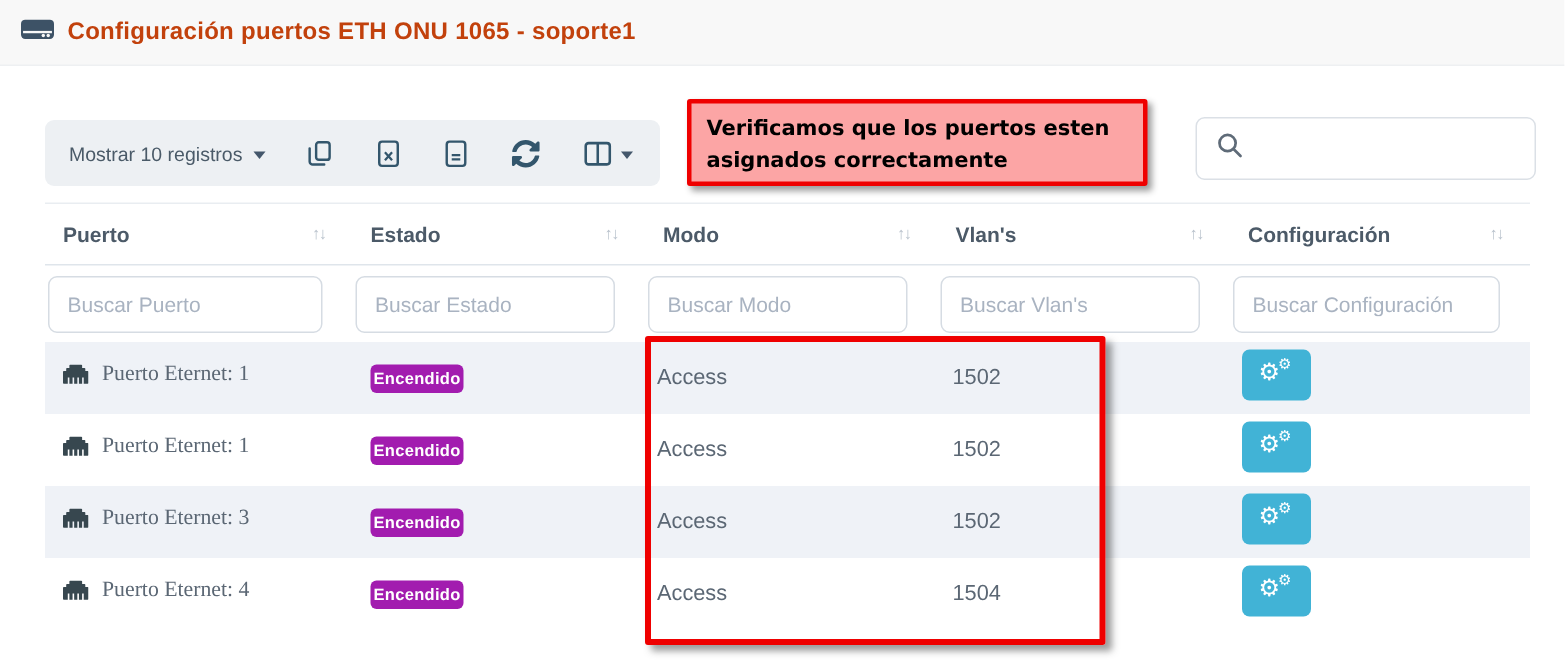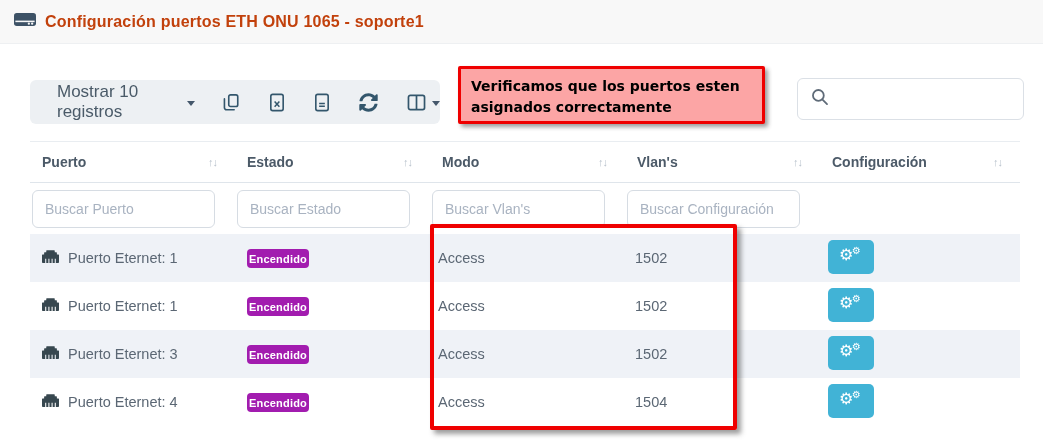--- a/index.html
+++ b/index.html
@@ -17,21 +17,21 @@
   .topbar .title { font-size:16px; font-weight:700; color:#c2410c; letter-spacing:.2px; }
 
   
   .btn-group {
     position:absolute; left:30px; top:80px; width:410px; height:44px;
     background:#edf0f3; border-radius:6px;
     display:flex; align-items:center; padding-left:16px;
   }
   .entries {
     display:flex; align-items:center; gap:7px; cursor:pointer;
-    font-size:17px; color:#4a5a68;margin-left:11px;
+    font-size:13px; color:#4a5a68;
   }
   .caret {
     width:0; height:0; border-left:4px solid transparent;
     border-right:4px solid transparent; border-top:5px solid #44576b; margin-top:2px;
   }
   .tool-icons { display:flex; align-items:center; gap:29px; margin-left:27px; }
   .tool-btn { display:flex; align-items:center; gap:6px; cursor:pointer; }
   .tool-btn svg { display:block; }
 
   
@@ -50,42 +50,42 @@
     background:#fff; border:1px solid #dbe0e6; border-radius:6px;
     display:flex; align-items:center; gap:11px; padding:0 13px;
   }
   .search-box input {
     border:none; outline:none; flex:1; font-size:15px; color:#5a6673;
     font-family:"Liberation Sans", sans-serif; background:transparent;
   }
   .search-box input::placeholder { color:#a9b3c1; }
 
   
-  .table { position:absolute; left:30px; top:141px; width:990px; }
+  .table { position:absolute; left:30px; top:135px; width:990px; }
   .grid-row {
     display:grid; grid-template-columns:205px 195px 195px 195px 200px;
     align-items:center;
   }
   .thead { height:42px; border-top:1px solid #e9edf1; border-bottom:1px solid #dfe5eb; }
   .th {
     display:flex; justify-content:space-between; align-items:center;
     padding:0 18px 0 12px; font-weight:700; font-size:14px; color:#4c5a68; cursor:pointer;
   }
   .sort { font-size:11px; color:#b9c2cc; letter-spacing:-1px; }
   .filters { height:51px; }
   .filter-cell { padding:0 20px 0 2px; }
   .filter-cell input {
     width:100%; height:38px; border:1px solid #d6dce3; border-radius:6px;
     padding:0 12px; font-size:14px; color:#5a6673; outline:none;
     font-family:"Liberation Sans", sans-serif; background:#fff;
   }
   .filter-cell input::placeholder { color:#a9b3c1; }
   .trow { height:48px; font-size:14.5px; color:#5b6774; }
   .trow.striped { background:#eff2f7; }
-  .cell-port { display:flex; align-items:center; gap:9px; padding-left:12px; }
+  .cell-port { display:flex; gap:9px; padding-left:12px;font-family:Liberation Serif, serif; }
   .cell-estado { padding-left:12px; }
   .cell-modo { padding-left:8px; }
   .cell-vlan { padding-left:10px; }
   .badge {
     display:inline-block; background:#a21caf; color:#fff; font-weight:700;
     font-size:11px; padding:4px 2px 3px; border-radius:4px; letter-spacing:.2px;
   }
   .cfg-btn {
     margin-left:8px; width:46px; height:34px; border:none; border-radius:5px;
     background:#41b3d6; color:#fff; cursor:pointer; position:relative;
@@ -199,20 +199,21 @@
     </div>
     <div class="th">
       <span>Configuración</span>
       <span class="sort">↑↓</span>
     </div>
   </div>
 
   <div class="grid-row filters">
     <div class="filter-cell"><input type="text" placeholder="Buscar Puerto" style=""></div>
     <div class="filter-cell"><input type="text" placeholder="Buscar Estado" style=""></div>
+    <div class="filter-cell"><input type="text" placeholder="Buscar Modo" style=""></div>
     <div class="filter-cell"><input type="text" placeholder="Buscar Vlan's" style=""></div>
     <div class="filter-cell"><input type="text" placeholder="Buscar Configuración" style=""></div>
   </div>
 
   <div class="grid-row trow striped">
     <div class="cell-port">
       <span>
         <svg width="17" height="17" viewBox="0 0 512 512" fill="#37474f">
             <path d="M496 192h-48v-48c0-8.8-7.2-16-16-16h-48V80c0-8.8-7.2-16-16-16H144c-8.8 0-16 7.2-16 16v48H80c-8.8 0-16 7.2-16 16v48H16c-8.8 0-16 7.2-16 16v224c0 8.8 7.2 16 16 16h80V320h32v128h64V320h32v128h64V320h32v128h64V320h32v128h80c8.8 0 16-7.2 16-16V208c0-8.8-7.2-16-16-16z"></path>
           </svg>

